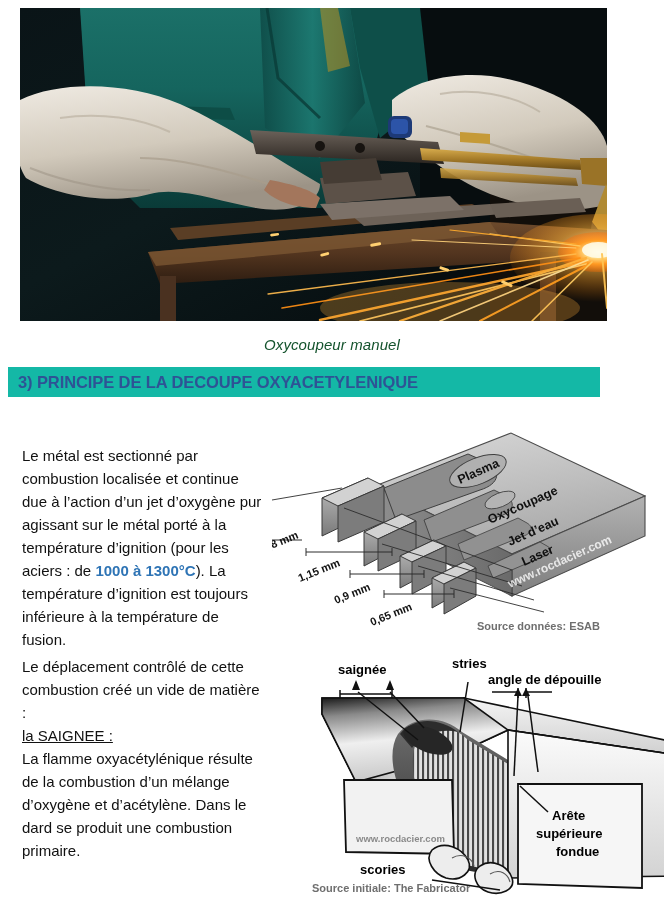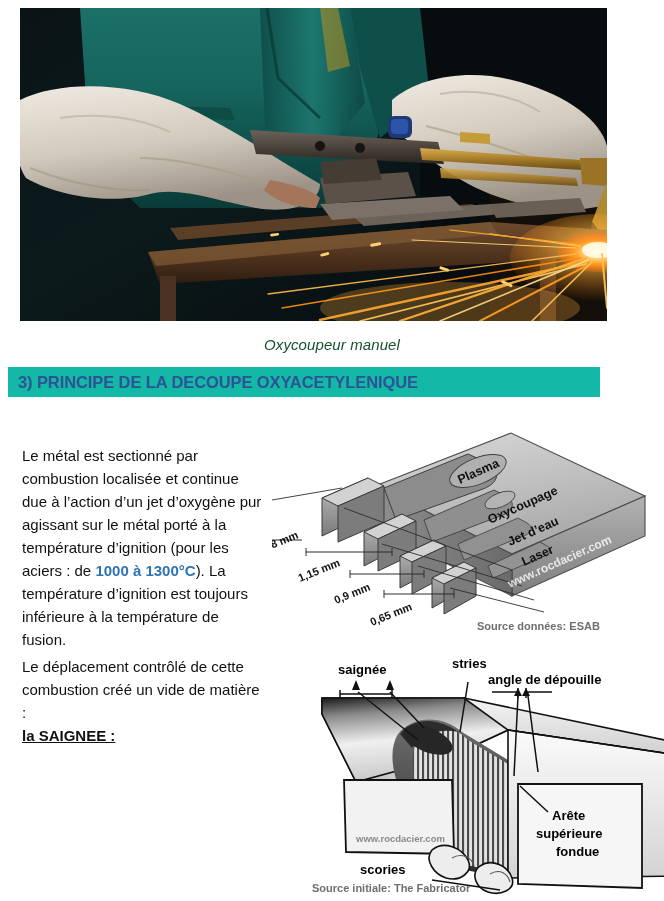--- a/index.html
+++ b/index.html
@@ -67,21 +67,21 @@
     font-size: 15px;
     line-height: 23px;
     color: #111111;
     width: 243px;
     left: 22px;
   }
   .para-1 { top: 420px; margin-top: 24px; }
   .para-2 { top: 655px; }
   .hot { color: #2E74B5; font-weight: bold; }
   .saignee-label {
-    font-weight: bold;
+    font-weight: normal;
     text-decoration: underline;
     text-align: center;
   }
 
   
   .fig1 {
     position: absolute;
     left: 272px;
     top: 424px;
     width: 390px;
@@ -277,21 +277,21 @@
 </div>
 
 <div class="caption">Oxycoupeur manuel</div>
 
 <div class="heading-bar">
   <span class="title">3) PRINCIPE DE LA DECOUPE OXYACETYLENIQUE</span>
 </div>
 
 <div class="para para-1"><span>Le métal est sectionné par combustion localisée et continue due à l’action d’un jet d’oxygène pur agissant sur le métal porté à la température d’ignition (pour les aciers : de </span><span class="hot">1000 à 1300°C</span><span>). La température d’ignition est toujours inférieure à la température de fusion.</span></div>
 
-<div class="para para-2"><span>Le déplacement contrôlé de cette combustion créé un vide de matière :</span><br><span class="saignee-label">la SAIGNEE :</span><br></div>
+<div class="para para-2"><span>Le déplacement contrôlé de cette combustion créé un vide de matière :</span><br><span class="saignee-label">la SAIGNEE :</span><br><span> La flamme oxyacétylénique résulte de la combustion d’un mélange d’oxygène et d’acétylène. Dans le dard se produit une combustion primaire.</span></div>
 
 <div class="fig1">
   <svg viewBox="0 0 390 212" width="390" height="212">
     <defs>
       <linearGradient id="topFace" x1="0" y1="0" x2="0.4" y2="1">
         <stop offset="0%" stop-color="#d8d8d8"></stop>
         <stop offset="60%" stop-color="#bdbdbd"></stop>
         <stop offset="100%" stop-color="#a9a9a9"></stop>
       </linearGradient>
       <linearGradient id="frontFace" x1="0" y1="0" x2="0" y2="1">

